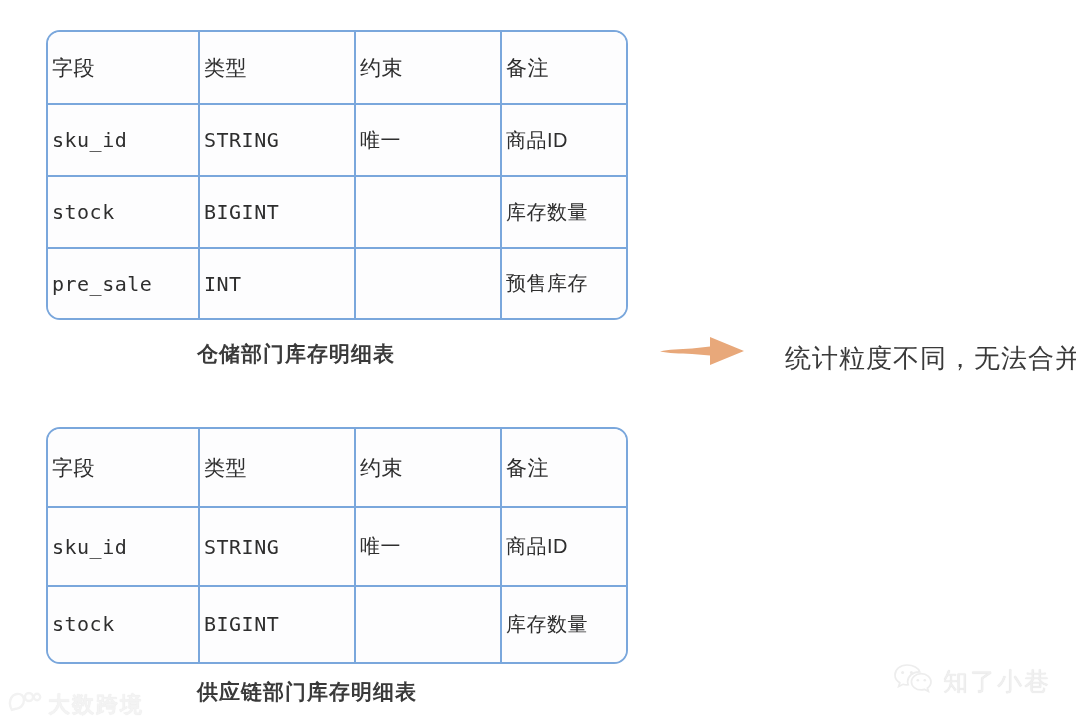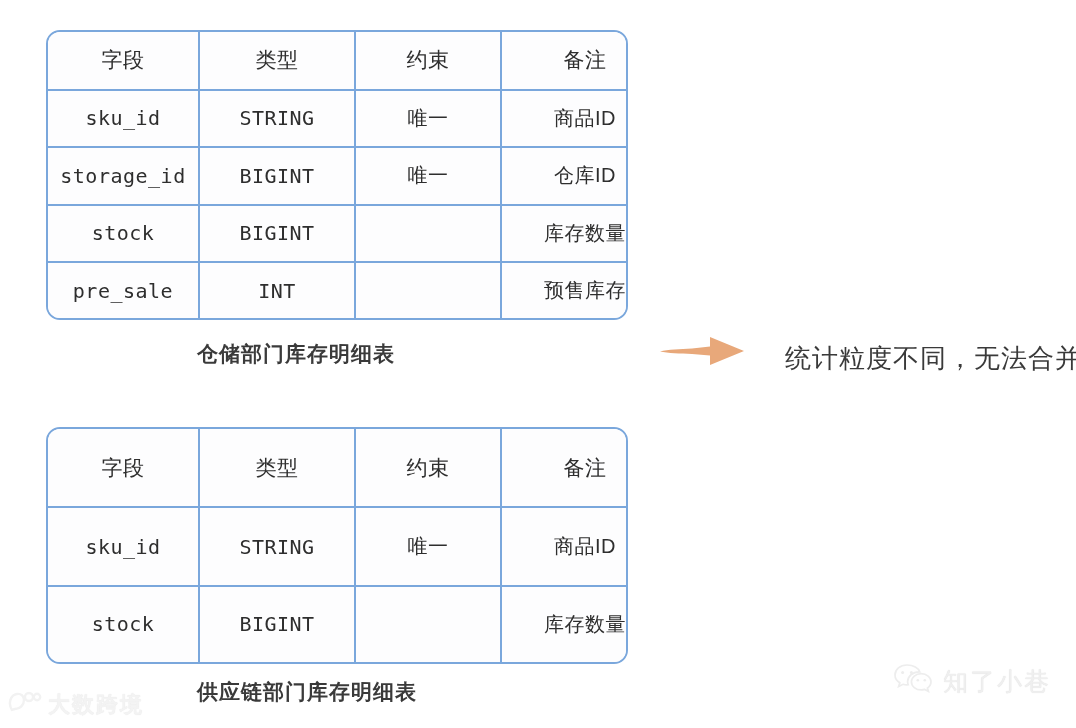--- a/index.html
+++ b/index.html
@@ -30,21 +30,21 @@
 
   .schema-table table {
     width: 100%;
     height: 100%;
     border-collapse: collapse;
     table-layout: fixed;
   }
   .schema-table td {
     border-right: 2px solid #7aa7dc;
     border-bottom: 2px solid #7aa7dc;
-    text-align: center;
+    text-align: left;
     vertical-align: middle;
     font-size: 20px;
     color: #2e2e2e;
     padding: 2px 4px;
     background: #fdfdfe;
     letter-spacing: 0.5px;
   }
   .schema-table tr:last-child td { border-bottom: none; }
   .schema-table td:last-child { border-right: none; }
 
@@ -132,26 +132,20 @@
       <td class="col-field">字段</td>
       <td class="col-type">类型</td>
       <td class="col-constr">约束</td>
       <td class="col-note">备注</td>
     </tr>
     <tr>
       <td class="cell-mono">sku_id</td>
       <td class="cell-mono">STRING</td>
       <td>唯一</td>
       <td>商品ID</td>
-    </tr>
-    <tr>
-      <td class="cell-mono">storage_id</td>
-      <td class="cell-mono">BIGINT</td>
-      <td>唯一</td>
-      <td>仓库ID</td>
     </tr>
     <tr>
       <td class="cell-mono">stock</td>
       <td class="cell-mono">BIGINT</td>
       <td></td>
       <td>库存数量</td>
     </tr>
     <tr>
       <td class="cell-mono">pre_sale</td>
       <td class="cell-mono">INT</td>

